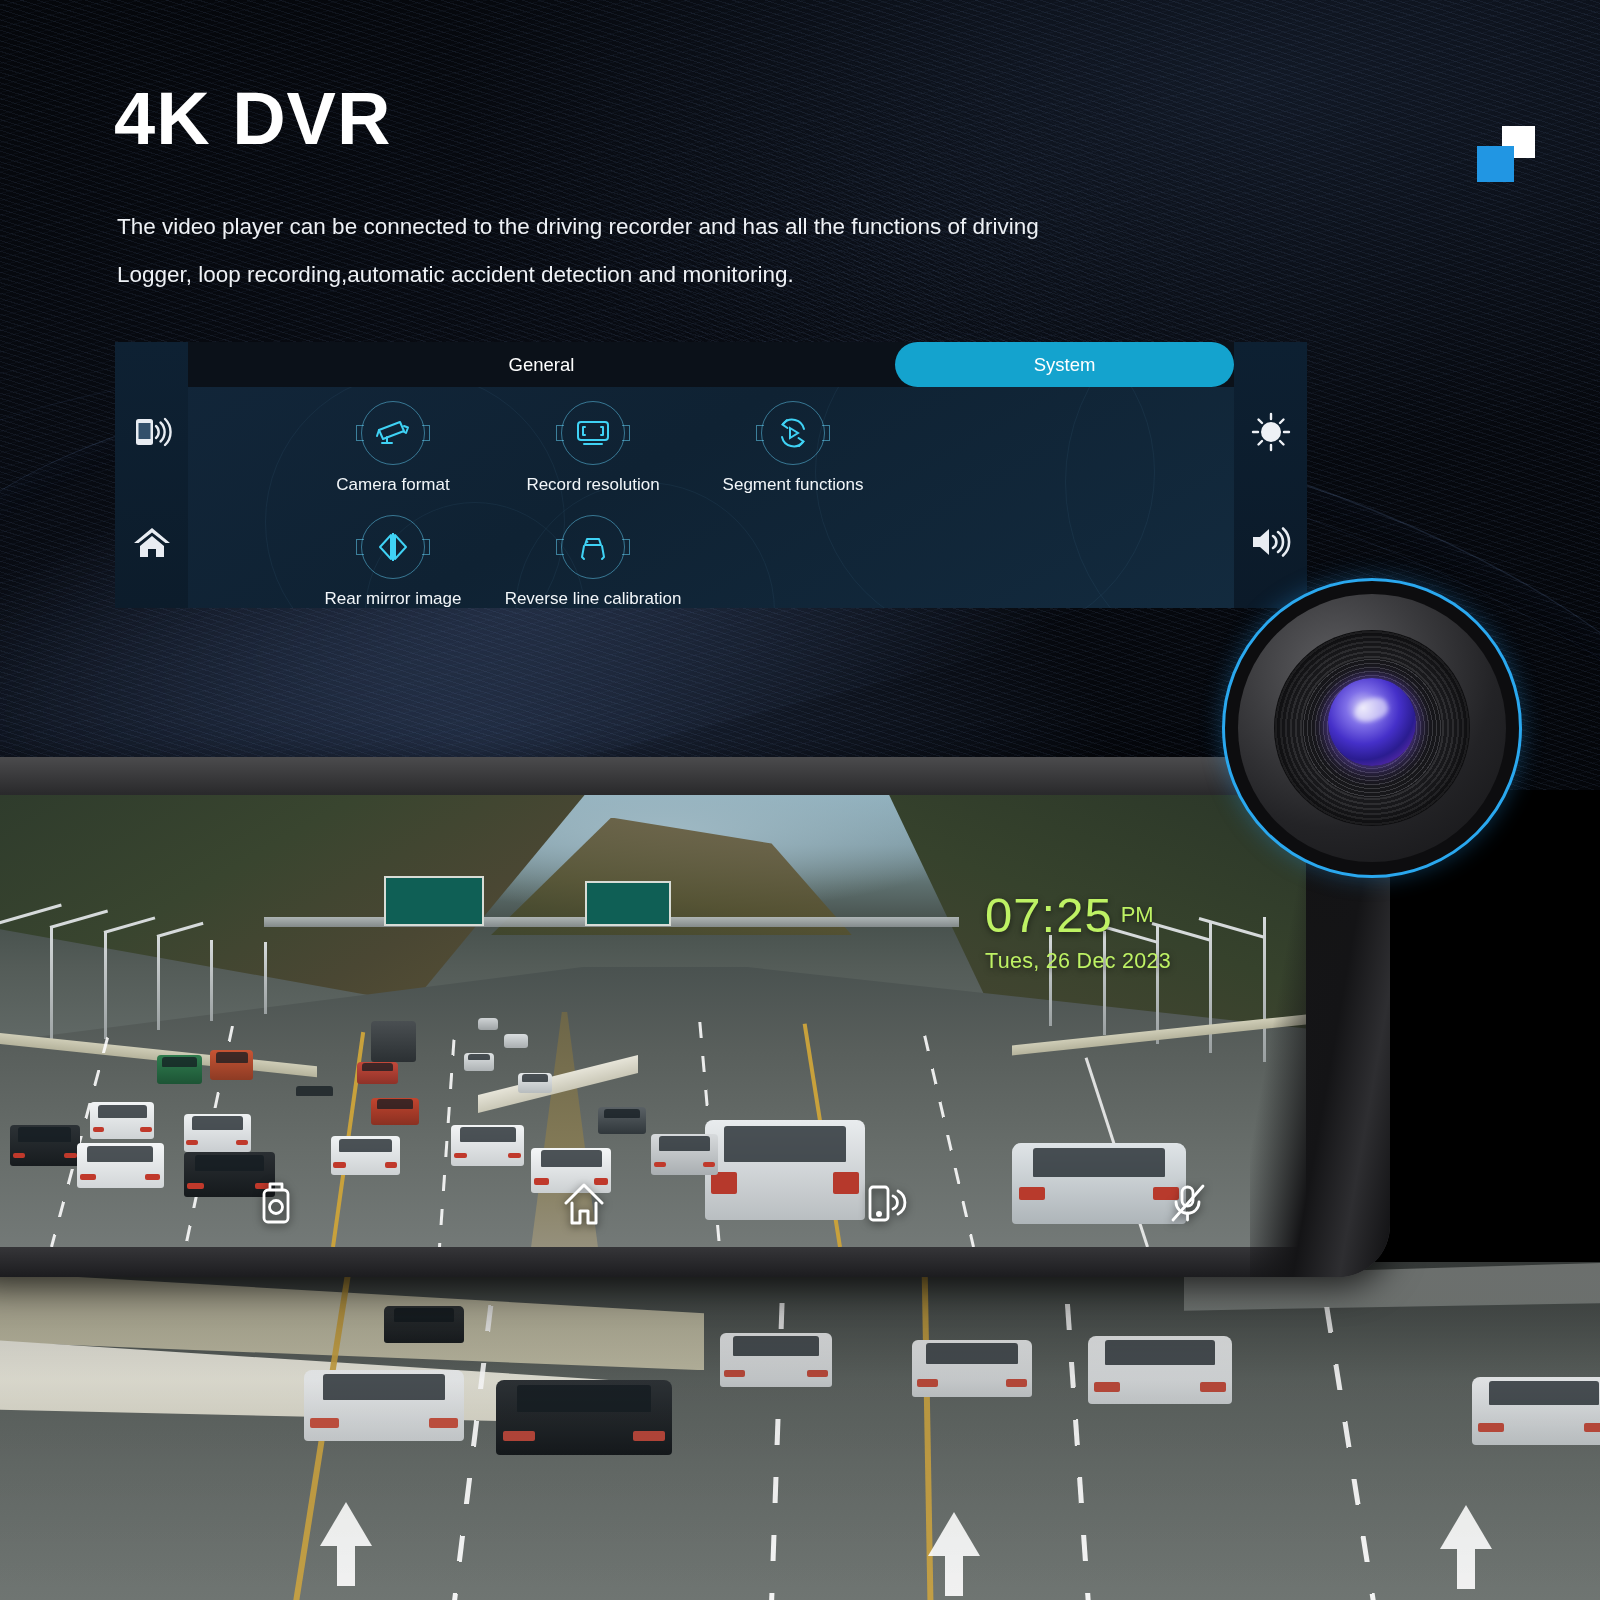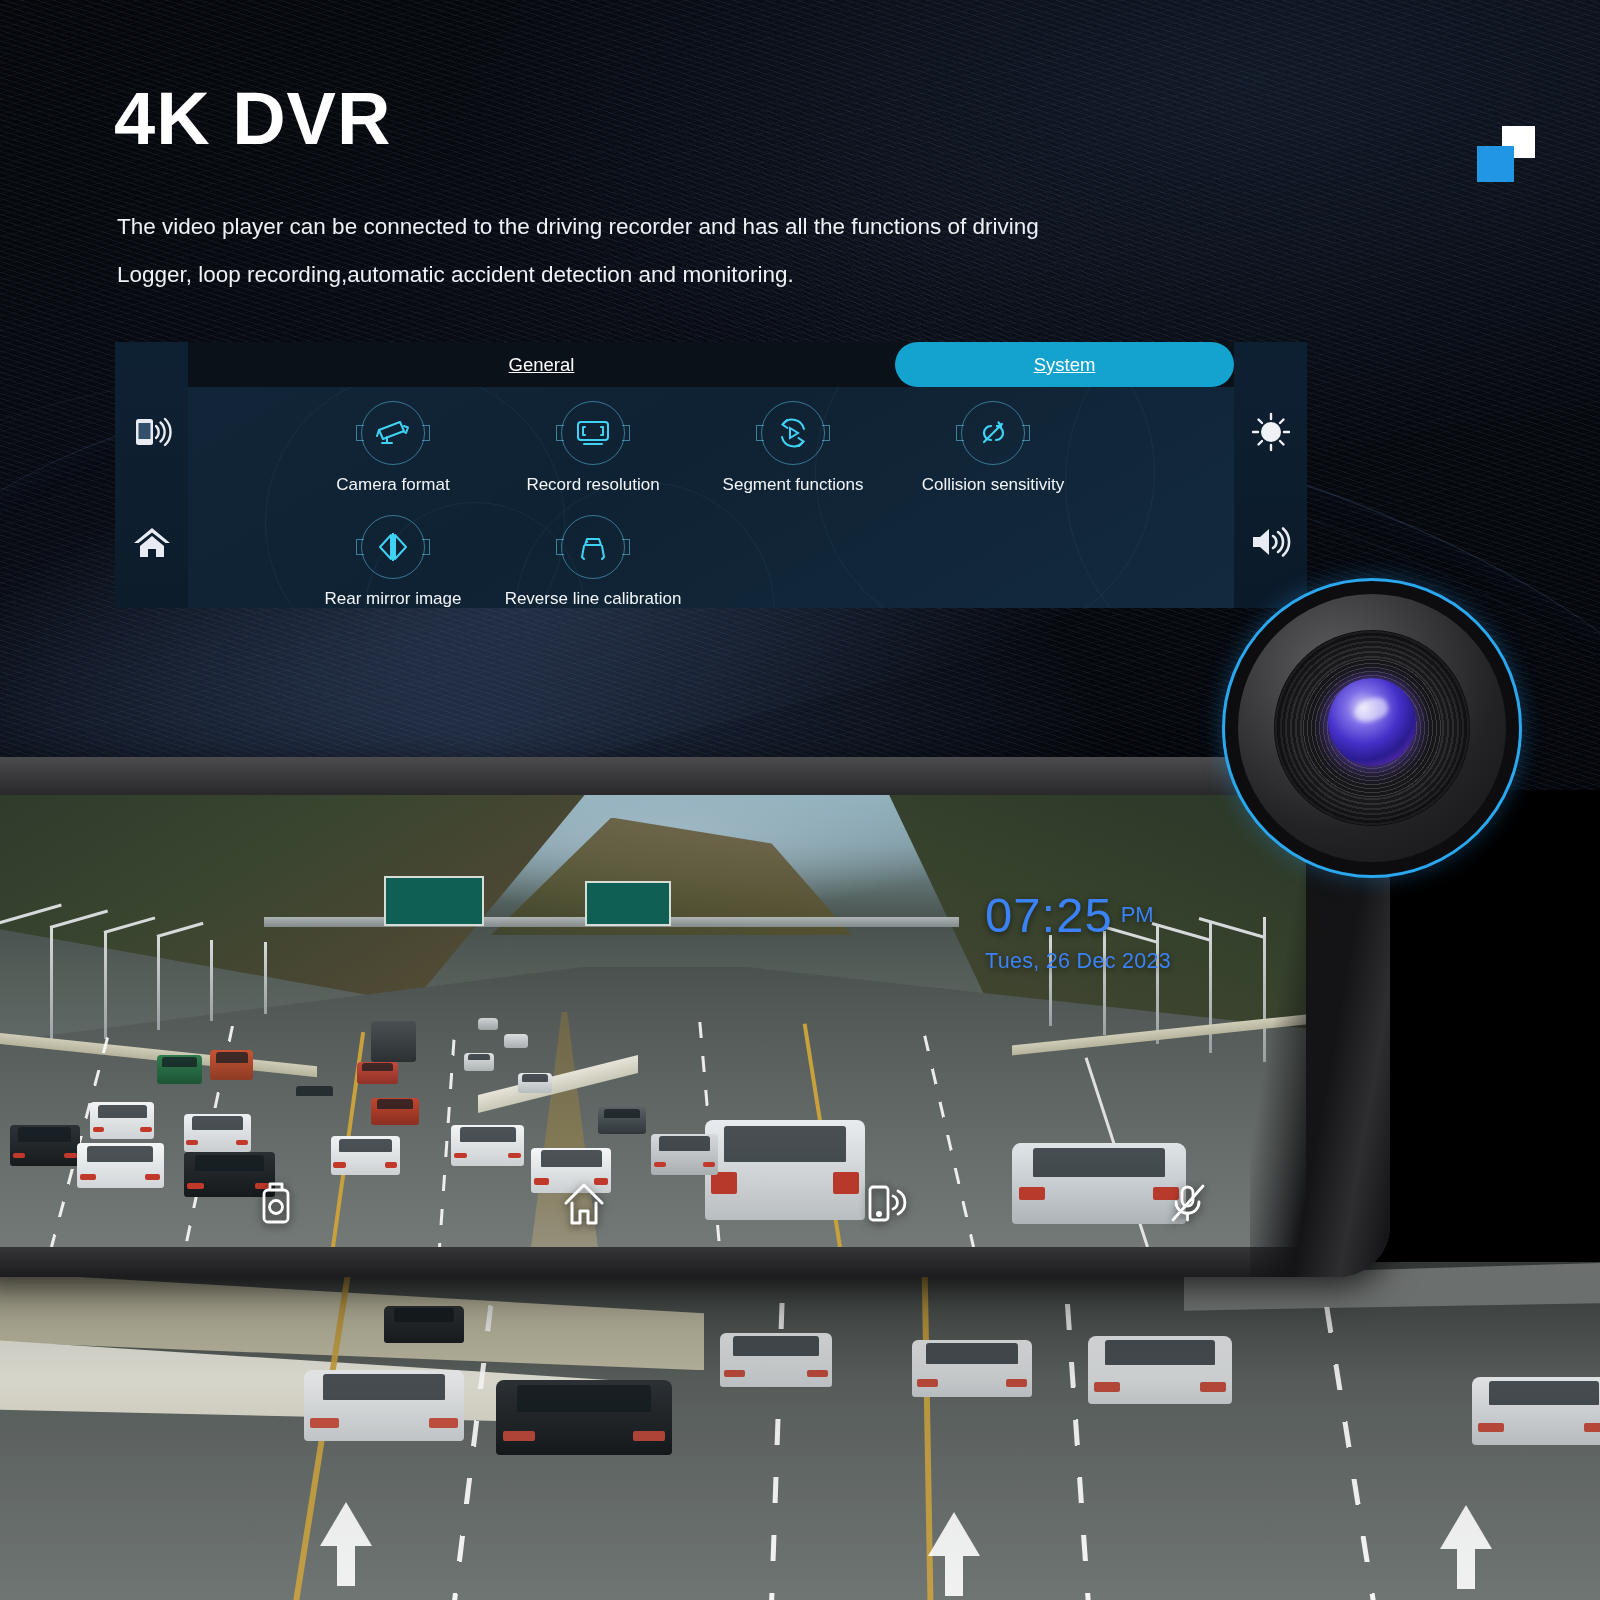--- a/index.html
+++ b/index.html
@@ -92,21 +92,21 @@
   .rail .top { top:67px; }
   .rail .bot { top:177px; }
 
   
   #tabs {
     position:absolute; left:73px; right:73px; top:0; height:45px;
     background:#0b1119; display:flex; align-items:center; z-index:2;
   }
   .tab {
     flex:1; height:45px; display:flex; align-items:center; justify-content:center;
-    font-size:18.5px; color:#ffffff;text-decoration:underline;
+    font-size:18.5px; color:#ffffff;
   }
   .tab.active {
     background:#14a3ce; border-radius:23px; color:#fff;
     flex:0 0 339px;
   }
 
   
   #grid {
     position:absolute; left:73px; right:73px; top:45px; bottom:0;
     padding:14px 0 0 0; z-index:2;
@@ -198,21 +198,21 @@
   .car .glass { position:absolute; left:12%; top:6%; width:76%; height:36%;
     background:rgba(20,28,34,.75); border-radius:3px 3px 1px 1px; }
   .car .tl { position:absolute; bottom:18%; width:18%; height:14%; background:#c0392b; border-radius:2px; }
   .car .tl.l { left:4%; } .car .tl.r { right:4%; }
   .guard { position:absolute; background:linear-gradient(180deg,#cfcdb7,#b5b39c); }
   .barrier { position:absolute; background:linear-gradient(180deg,#e6e4d8,#c9c7b6); }
 
   
   #clock {
     position:absolute; right:135px; top:96px; z-index:6; text-align:left;
-    color:#3b82f6; text-shadow:0 2px 6px rgba(0,0,0,.55);
+    color:#bef264; text-shadow:0 2px 6px rgba(0,0,0,.55);
   }
   #clock .t { font-size:49px; font-weight:400; letter-spacing:1px; line-height:1; display:inline-block; }
   #clock .ampm { font-size:22px; font-weight:400; margin-left:8px; display:inline-block; vertical-align:10px;}
   #clock .d { font-size:21.5px; margin-top:9px; letter-spacing:.3px; }
 
   #hud {
     position:absolute; left:0; right:0; bottom:14px; height:60px; z-index:6;
     display:flex; align-items:center;
   }
   #hud .hitem { position:absolute; display:flex; align-items:center; justify-content:center;
@@ -425,36 +425,20 @@
               <path d="M6 21 A12 12 0 0 0 27 26"></path>
               <path d="M11 4 L6.5 8.5 L11.5 12"></path>
               <path d="M23 30 L27.5 25.5 L22.5 22"></path>
               <path d="M14 12 L22 17 L14 22 Z" fill="none"></path>
             </g>
           </svg>
         </div>
         <div class="lbl">Segment functions</div>
       </div>
 
-      <div class="cell">
-        <div class="ring">
-          <div class="circ"></div>
-            <div class="nl"></div>
-            <div class="nr"></div>
-          <svg width="32" height="32" viewBox="0 0 32 32">
-            <g stroke="#3fd2f5" stroke-width="2.2" fill="none" stroke-linecap="round">
-              <path d="M14 9 A6.5 6.5 0 1 0 14 23"></path>
-              <path d="M19 23 A6.5 6.5 0 1 0 19 9 L24 9"></path>
-              <path d="M24 9 L21.5 5.5"></path>
-              <line x1="7" y1="25" x2="25" y2="7"></line>
-            </g>
-          </svg>
-        </div>
-        <div class="lbl">Collision sensitivity</div>
-      </div>
 
     </div>
 
     <div class="grow r2">
       <div class="cell">
         <div class="ring">
           <div class="circ"></div>
             <div class="nl"></div>
             <div class="nr"></div>
           <svg width="36" height="32" viewBox="0 0 36 32">

